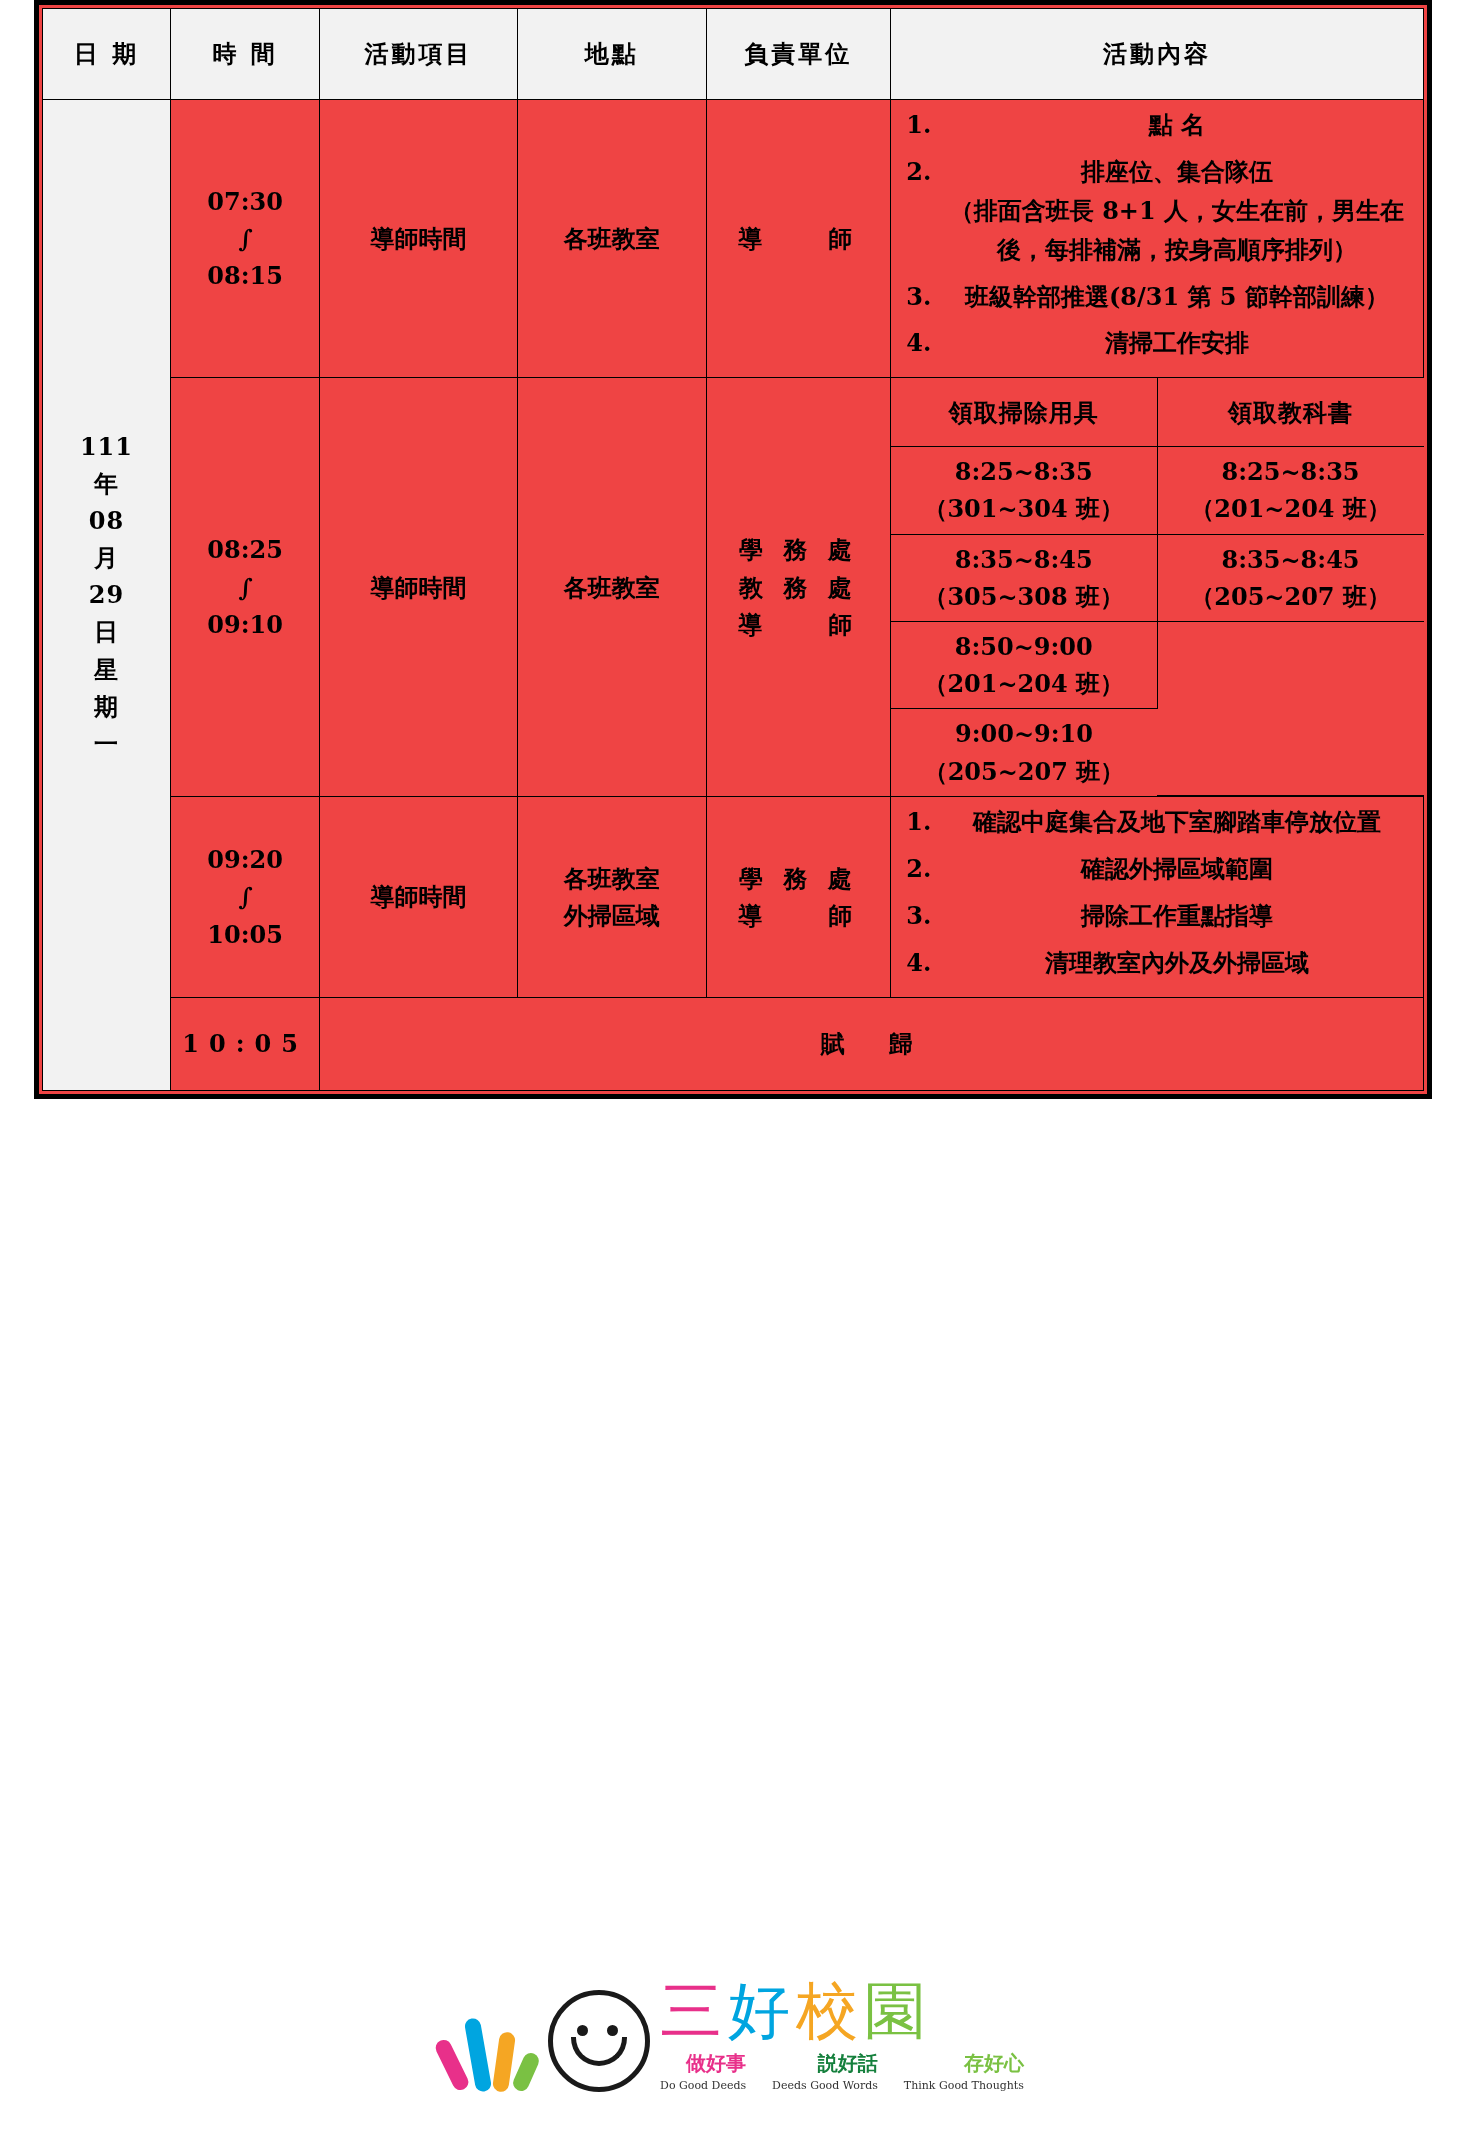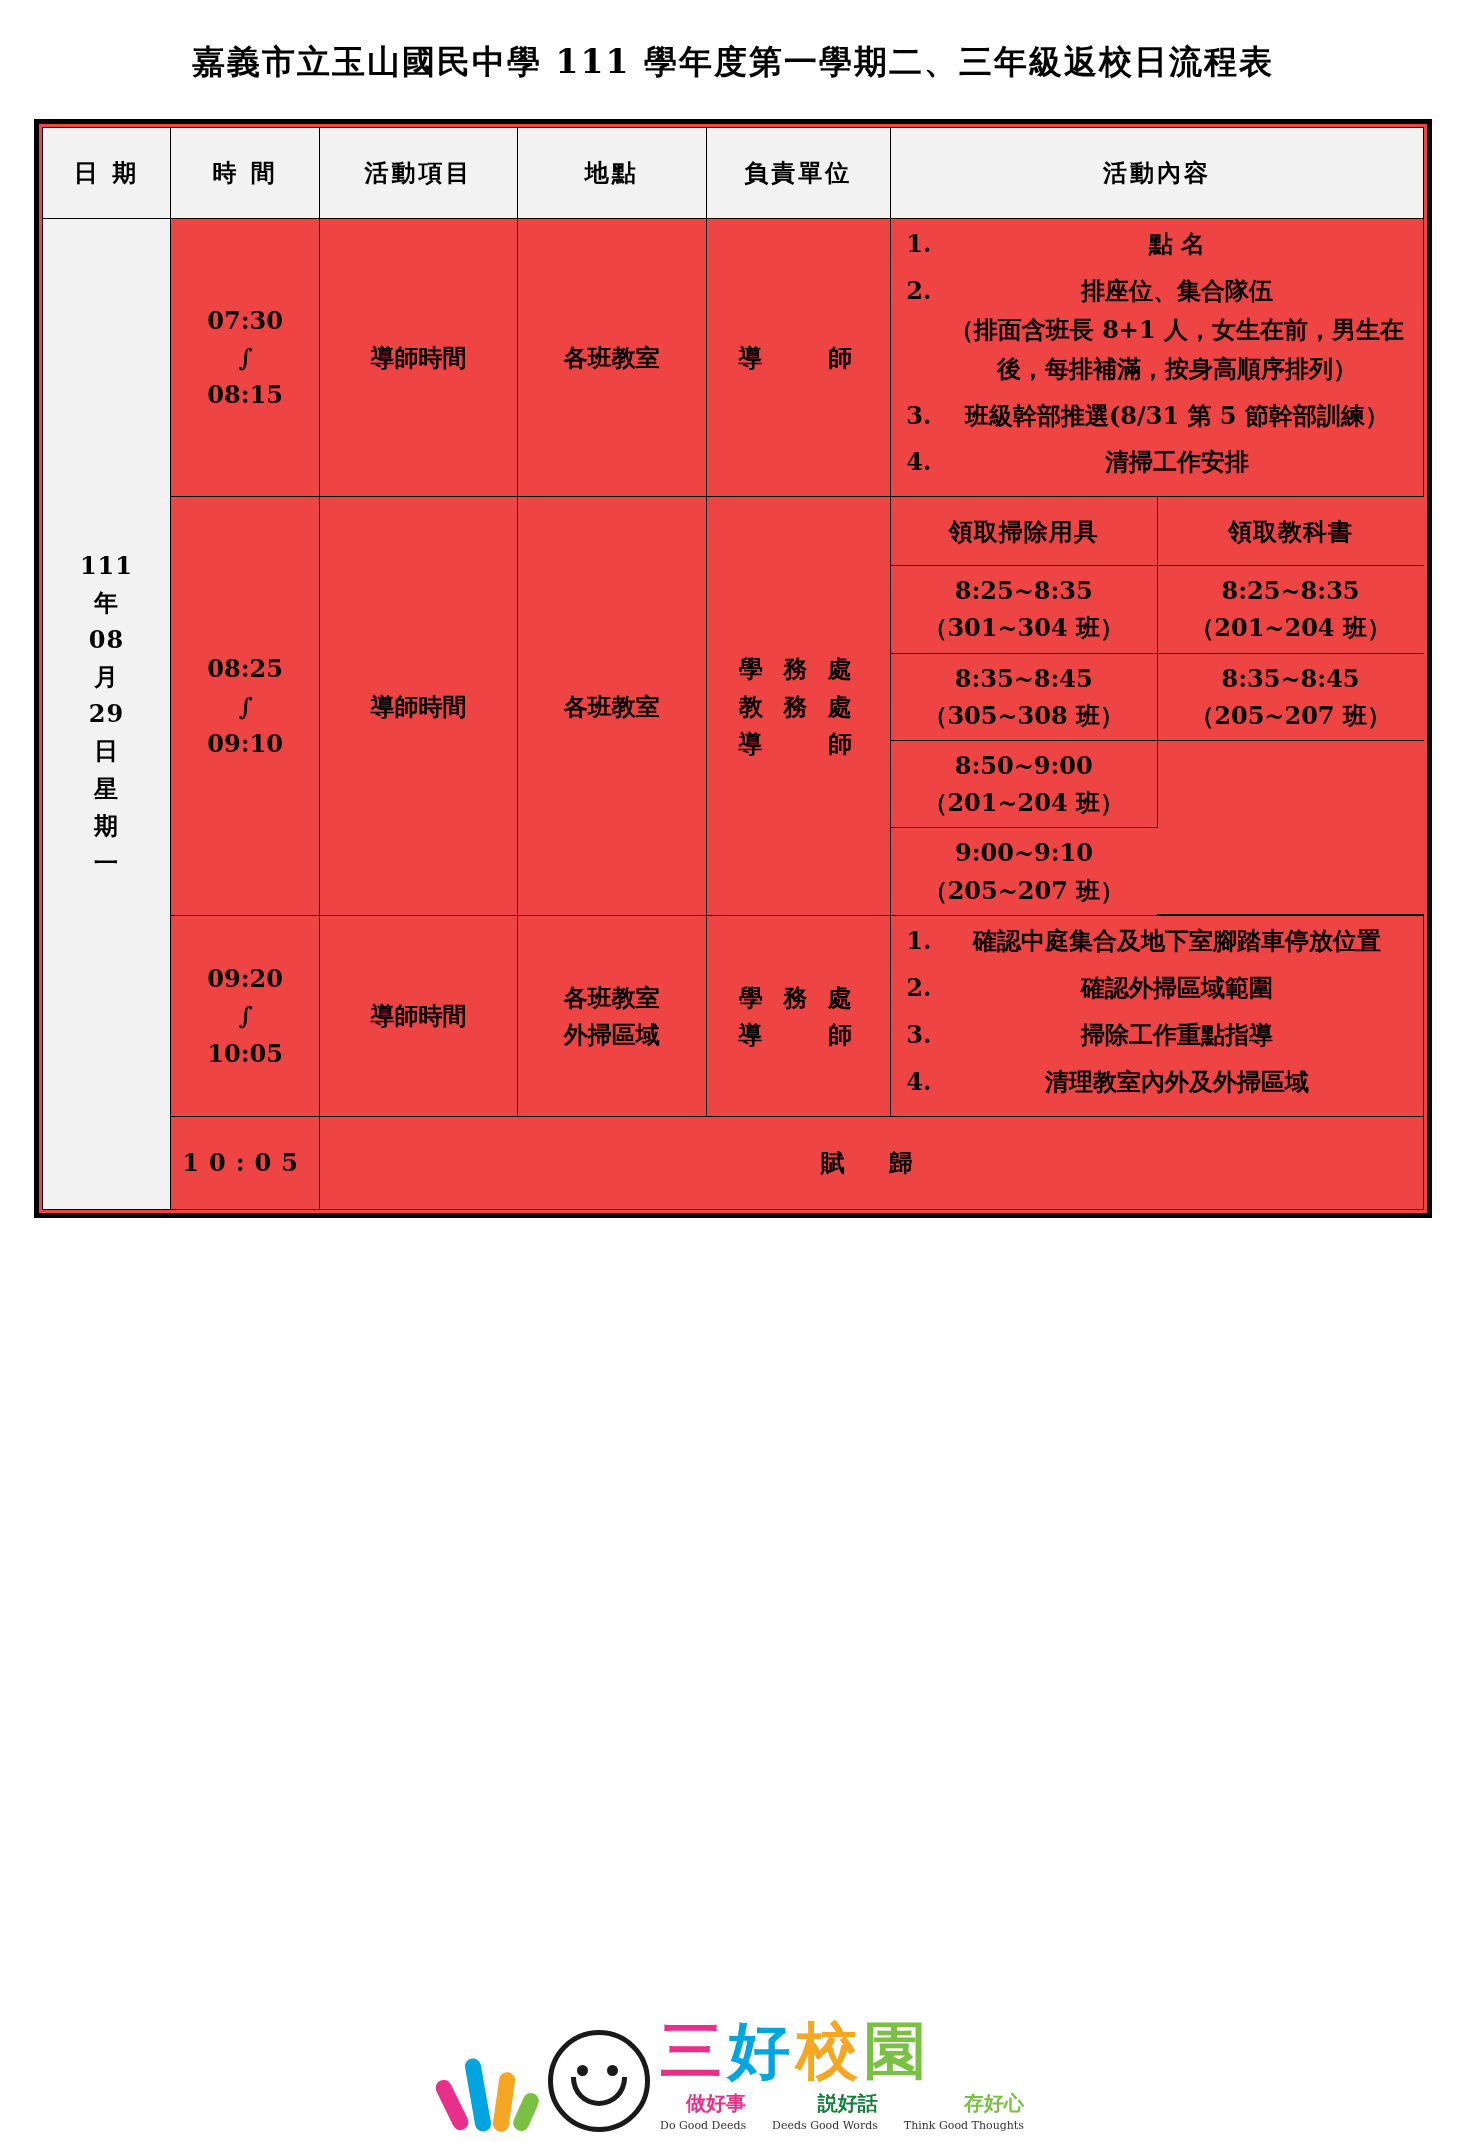--- a/index.html
+++ b/index.html
@@ -212,21 +212,21 @@
   .ray.c { left: 54px; height: 60px; background: #f5a623; transform: rotate(8deg); }
   .ray.d { left: 76px; height: 40px; background: #7ac143; transform: rotate(24deg); }
 
   .logo-text {
     display: flex;
     flex-direction: column;
     align-items: flex-start;
   }
   .logo-main {
     font-size: 62px;
-    font-weight: bold;
+    font-weight: normal;
     letter-spacing: 6px;
     line-height: 1;
     font-family: "DejaVu Serif", "Liberation Serif", serif;
   }
   .lm1 { color: #e8308a; }
   .lm2 { color: #00a5e0; }
   .lm3 { color: #f5a623; }
   .lm4 { color: #7ac143; }
   .slogan-row {
     display: flex;
@@ -249,21 +249,20 @@
   }
   .sl1 .sl-cn { color: #e8308a; }
   .sl2 .sl-cn { color: #15803d; }
   .sl3 .sl-cn { color: #7ac143; }
 </style>
 </head>
 <body>
 
 <div class="page">
 
-  <div class="doc-title">嘉義市立玉山國民中學 111 學年度第一學期二、三年級返校日流程表</div>
 
   <div class="table-wrap">
     <table class="sched">
       <colgroup>
         <col class="col-date">
           <col class="col-time">
           <col class="col-act">
         <col class="col-place">
           <col class="col-unit">
           <col class="col-content">

